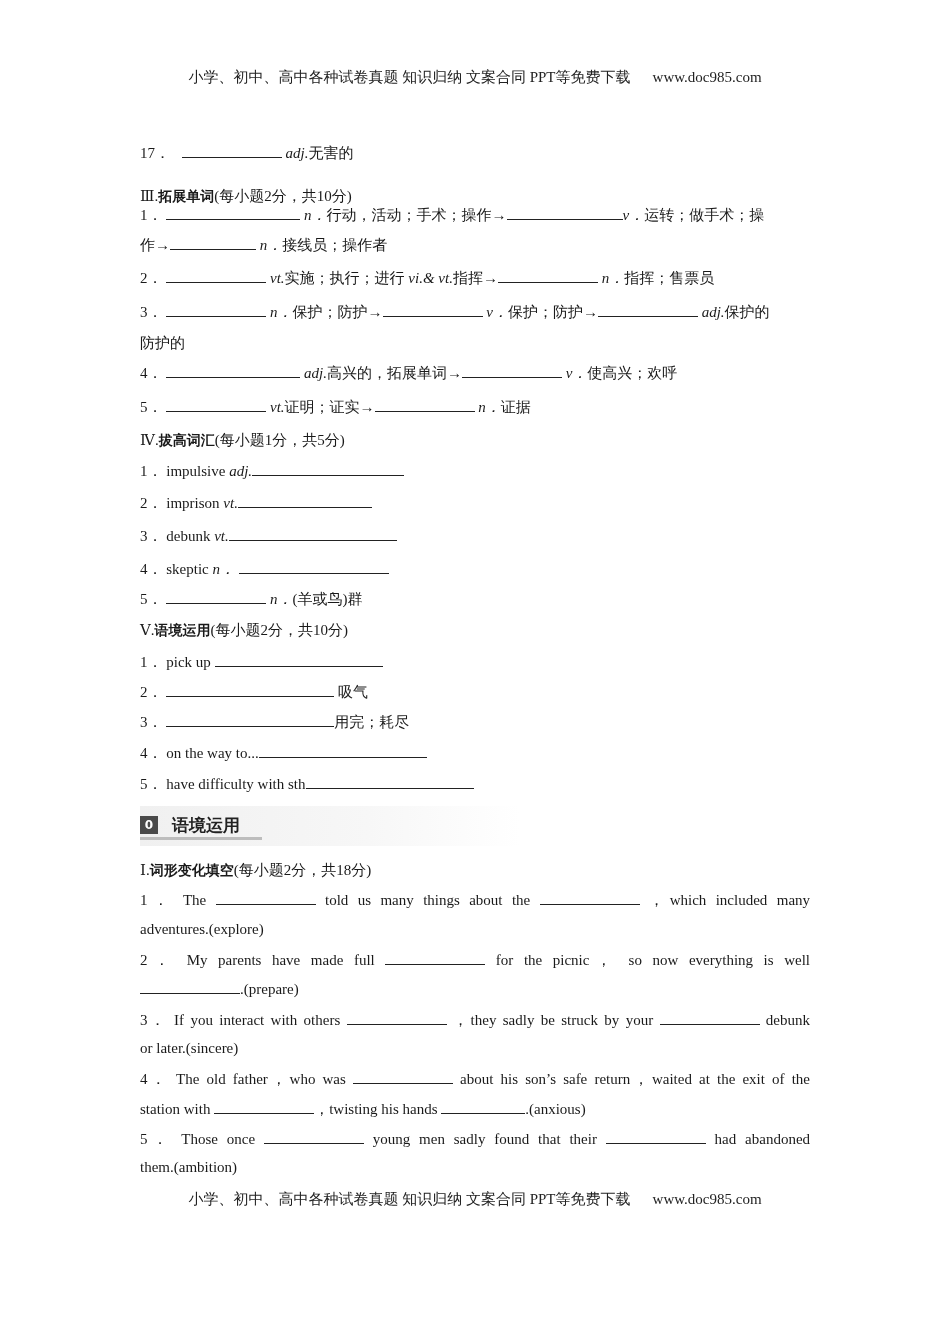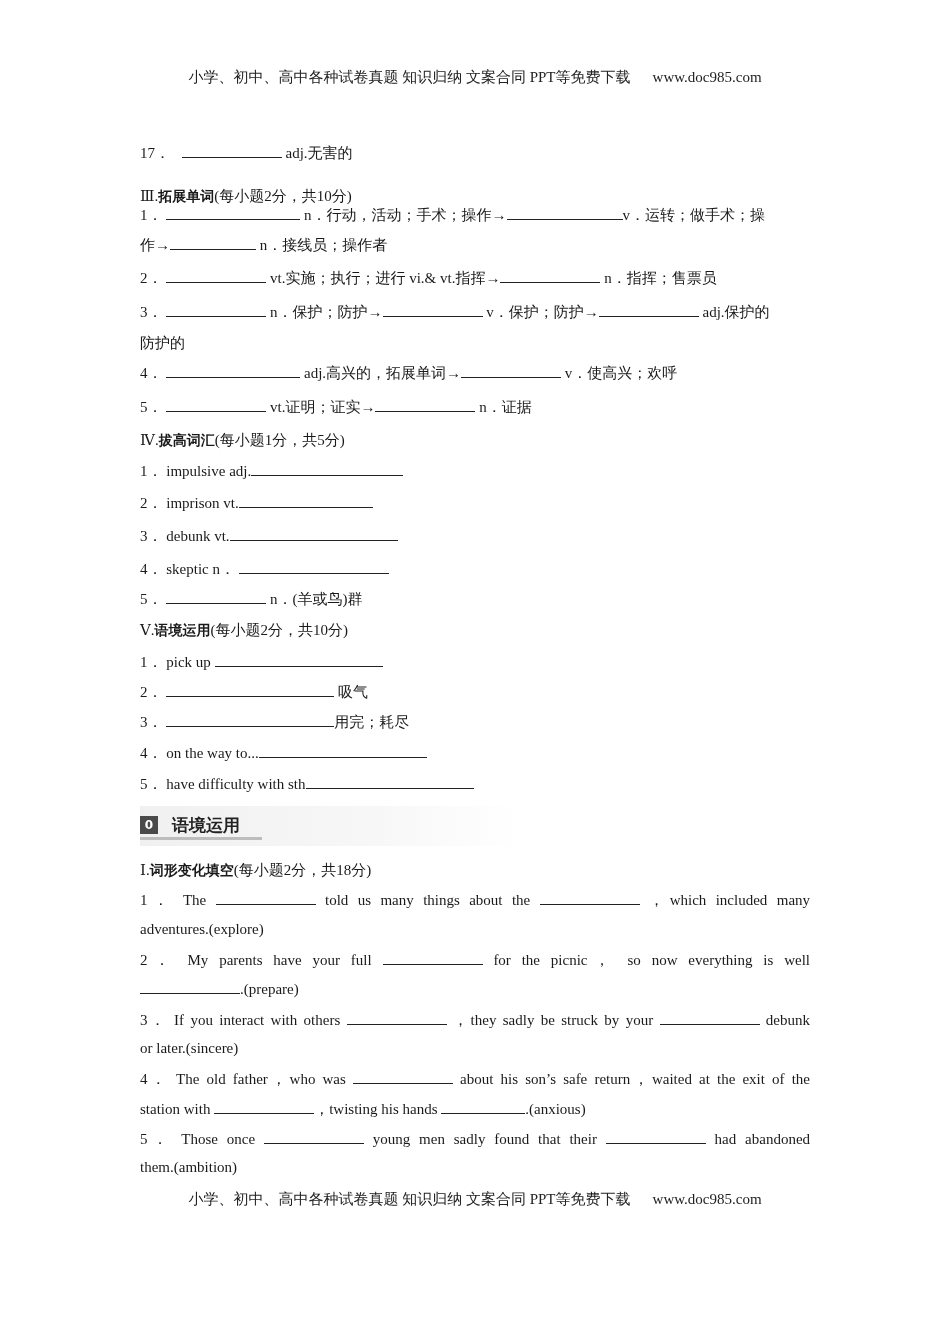--- a/index.html
+++ b/index.html
@@ -12,21 +12,21 @@
     position: absolute; left: 0; width: 950px; text-align: center;
     font-size: 15px; color: #222;
   }
   .header { top: 68px; }
   .footer { top: 1190px; }
   .header .url, .footer .url { margin-left: 22px; }
   .content { position: absolute; left: 140px; top: 0; width: 670px; }
   .line { position: absolute; left: 0; white-space: nowrap; line-height: 20px; }
   .line.just { width: 670px; text-align: justify; text-align-last: justify; white-space: normal; }
   .blank { display: inline-block; border-bottom: 1px solid #222; height: 14px; vertical-align: baseline; }
-  .it { }
+  .it { font-style: italic; }
   .bold { font-weight: bold; font-family: "DejaVu Sans", sans-serif; font-size: 14px; }
   .section-banner {
     position: absolute; left: 140px; top: 806px; width: 380px; height: 40px;
     background: linear-gradient(to right, #f0f0f0, #f7f7f7 60%, #ffffff);
   }
   .banner-icon {
     position: absolute; left: 0; top: 10px; width: 18px; height: 18px;
     background: #4a4a4a; color: #fff; font-family: "DejaVu Sans", sans-serif;
     font-size: 12px; font-weight: bold; text-align: center; line-height: 18px;
   }
@@ -162,21 +162,21 @@
   </div>
 
   <div class="line just" style="top:890px">
     <span>1．</span> <span>The</span> <span class="blank" style="width:100px"></span> <span>told us many things about the</span> <span class="blank" style="width:100px"></span> <span>，which included many</span>
   </div>
   <div class="line" style="top:919px">
     <span>adventures.(explore)</span>
   </div>
 
   <div class="line just" style="top:950px">
-    <span>2．</span> <span>My parents have your full</span> <span class="blank" style="width:100px"></span> <span>for the picnic， so now everything is well</span>
+    <span>2．</span> <span>My parents have made full</span> <span class="blank" style="width:100px"></span> <span>for the picnic， so now everything is well</span>
   </div>
   <div class="line" style="top:979px">
     <span class="blank" style="width:100px"></span><span>.(prepare)</span>
   </div>
 
   <div class="line just" style="top:1010px">
     <span>3．</span> <span>If you interact with others</span> <span class="blank" style="width:100px"></span> <span>，they sadly be struck by your</span> <span class="blank" style="width:100px"></span> <span>debunk</span>
   </div>
   <div class="line" style="top:1038px">
     <span>or later.(sincere)</span>

